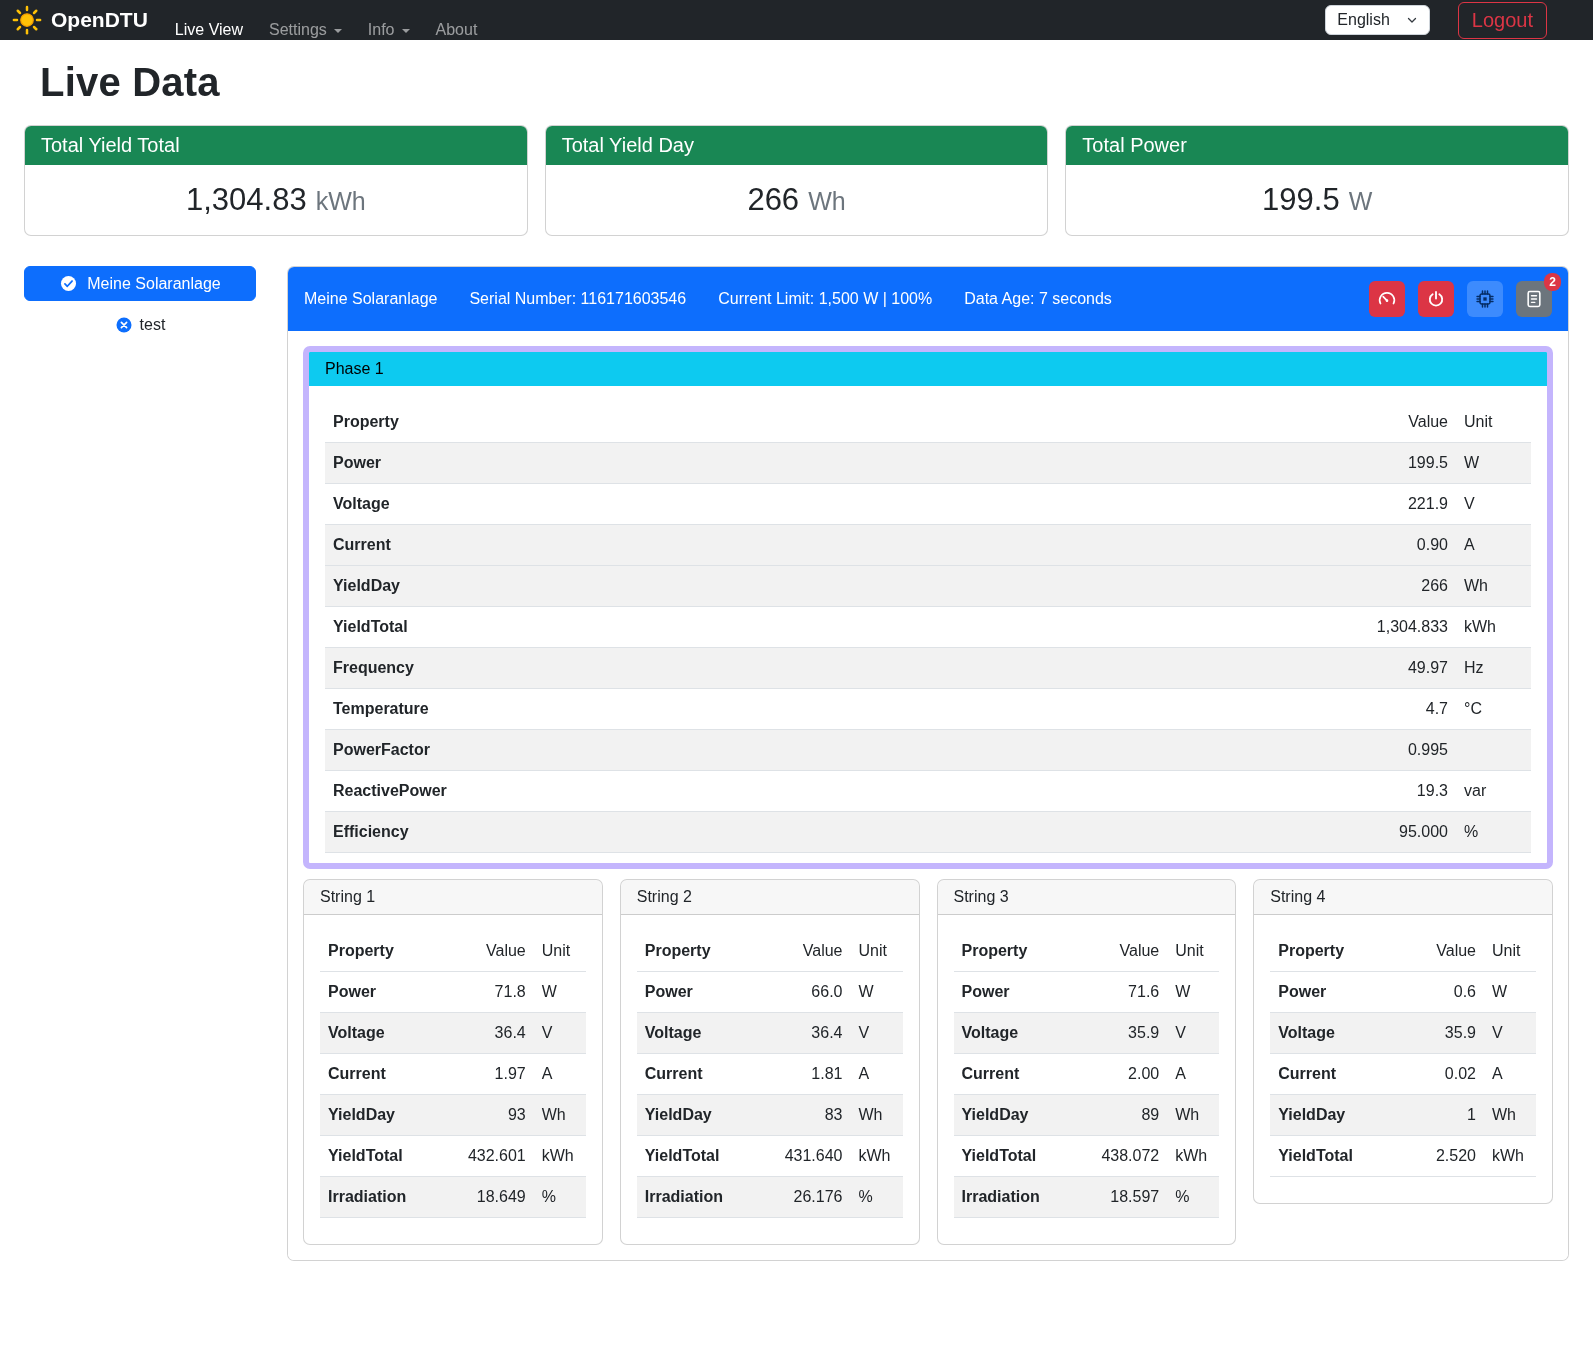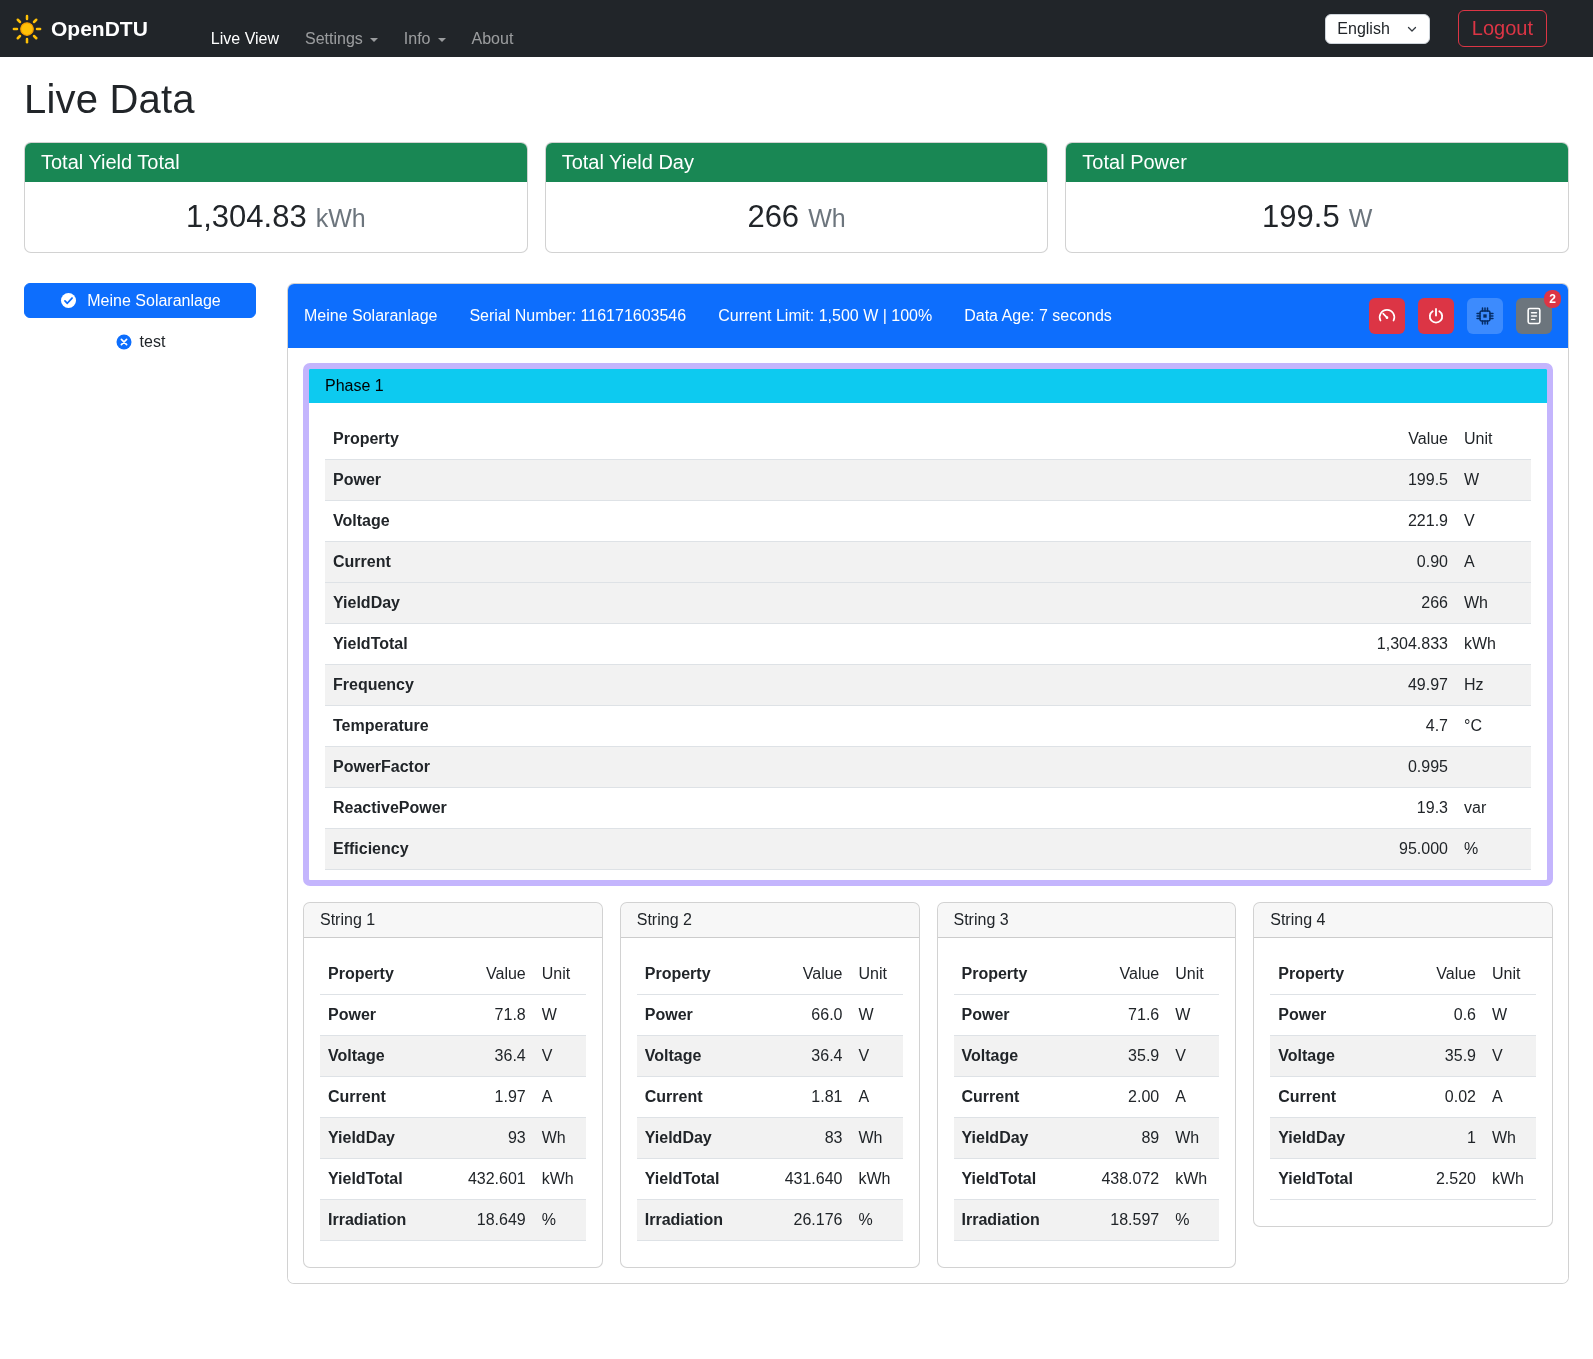--- a/index.html
+++ b/index.html
@@ -4,33 +4,33 @@
 <style>
   * { box-sizing: border-box; margin: 0; padding: 0; }
   html,body { background:#fff; }
   body {
     width: 1593px; min-height: 1359px;
     font-family: "Liberation Sans", sans-serif;
     color: #212529; font-size: 16px;
   }
 
   
-  .navbar { height: 57px; background:#212529; display:flex; align-items:center; padding:16px 12px;gap:36px; }
+  .navbar { height: 40px; background:#212529; display:flex; align-items:center; padding:16px 12px; }
   .brand { display:flex; align-items:center; gap:9px; color:#fff; font-size:21px; font-weight:600; margin-right:14px; cursor:pointer; }
   .nav-links { display:flex; list-style:none; align-items:center; }
   .nav-link { color:rgba(255,255,255,.55); padding:8px 13px; font-size:16px; cursor:pointer; display:flex; align-items:center; gap:7px;margin-top:20px; }
   .nav-link.active { color:#fff; }
   .caret-down { width:0; height:0; border-left:4px solid transparent; border-right:4px solid transparent; border-top:4px solid currentColor; display:inline-block; margin-top:2px; }
   .nav-right { margin-left:auto; display:flex; align-items:center; gap:28px; padding-right:34px; }
   .lang-select { background:#fff; border:1px solid #ced4da; border-radius:6px; padding:5px 11px; display:flex; align-items:center; gap:16px; color:#212529; font-size:16px; cursor:pointer; }
   .logout-btn { background:transparent; border:1px solid #dc3545; color:#dc3545; border-radius:6px; padding:6px 13px; font-size:20px; cursor:pointer; font-family:inherit; }
 
   
   .container { padding:0 24px; }
-  .page-title { font-size:40px; font-weight:400; margin:20px 0 20px; letter-spacing:0.2px; }
+  .page-title { font-size:40px; font-weight:700; margin:20px 16px 20px; letter-spacing:0.2px; }
 
   .summary-row { display:flex; gap:17px; margin-bottom:30px; }
   .summary-card { flex:1; border:1px solid rgba(0,0,0,.175); border-radius:7px; overflow:hidden; background:#fff; }
   .summary-card-header { background:#198754; color:#fff; padding:8px 16px; font-size:20px; }
   .summary-card-body { padding:17px 16px; text-align:center; }
   .summary-value { font-size:31px; font-weight:500; color:#212529; }
   .summary-unit { font-size:25px; color:#6c757d; margin-left:9px; font-weight:400; }
 
   .content-row { display:flex; gap:31px; align-items:flex-start; padding-bottom:30px; }
 
@@ -64,21 +64,21 @@
   .data-table .val  { text-align:right; font-weight:400; }
   .data-table .unit { text-align:left;  font-weight:400; }
   .data-table thead th { font-weight:700; }
   .data-table tr.striped { background:#f2f2f2; }
   .phase-table .val { width:215px; }
   .phase-table .unit { width:75px; }
   .string-table .val { width:78px; }
   .string-table .unit { width:52px; }
 
   
-  .strings-row { display:flex; gap:17px; margin-top:16px; align-items:flex-start; }
+  .strings-row { display:flex; gap:17px; margin-top:10px; align-items:flex-start; }
   .string-card { flex:1; border:1px solid rgba(0,0,0,.175); border-radius:7px; background:#fff; }
   .string-header { padding:8px 16px; background:rgba(0,0,0,.03); border-bottom:1px solid rgba(0,0,0,.175); border-radius:7px 7px 0 0; font-size:16px; }
   .string-body { padding:16px 16px 26px; }
 
   .icon-svg { display:block; }
 </style>
 </head>
 <body>
 
 <nav class="navbar">

